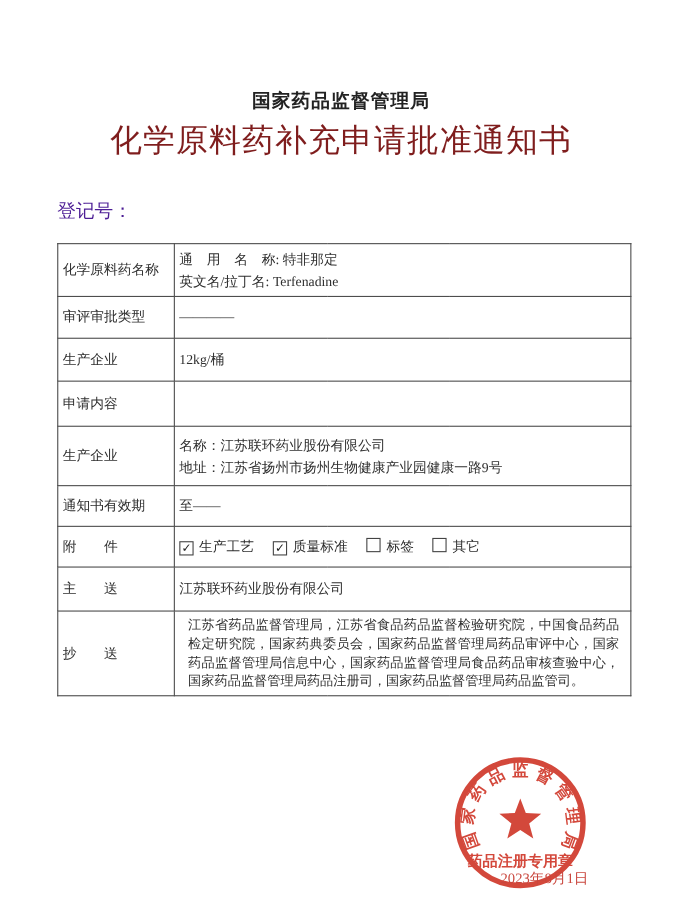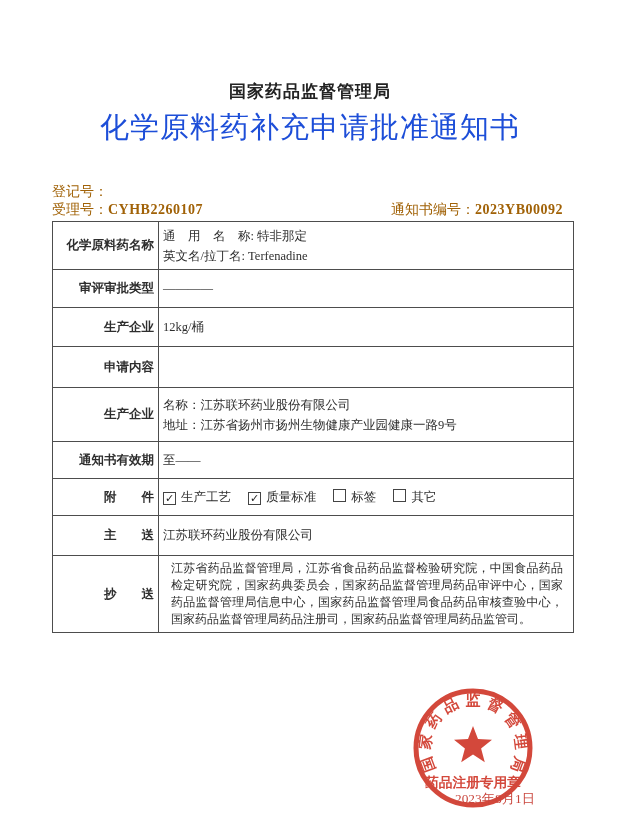--- a/index.html
+++ b/index.html
@@ -13,38 +13,38 @@
   }
   .org-header{
     position:absolute;top:80px;left:0;width:620px;
     text-align:center;
     font-family:"Liberation Sans","DejaVu Sans",sans-serif;
     font-weight:bold;font-size:17px;letter-spacing:1px;color:#222;
   }
   .doc-title{
     position:absolute;top:108px;left:0;width:620px;
     text-align:center;
-    font-size:29px;letter-spacing:1px;font-weight:normal;color:#1d4ed8;
+    font-size:29px;letter-spacing:1px;font-weight:normal;color:#7f1d1d;
   }
-  .meta{position:absolute;left:52px;top:183px;width:521px;font-size:14px;color:#a16207;}
+  .meta{position:absolute;left:52px;top:183px;width:521px;font-size:17px;color:#4c1d95;}
   .meta-line{height:18px;line-height:18px;position:relative;}
   .meta-value{font-weight:600;letter-spacing:.5px;}
   .notice-no{position:absolute;right:10px;top:0;}
   
   table.doc{
     position:absolute;left:52px;top:221px;
     width:521px;border-collapse:collapse;table-layout:fixed;
   }
   table.doc td{
     border:1px solid #4d4d4d;
     font-size:12.5px;color:#2e2e2e;
     padding:2px 4px;vertical-align:middle;
   }
   td.lbl{
-    text-align:right;font-weight:bold;font-size:13px;color:#222;
+    text-align:left;font-weight:normal;font-size:13px;color:#222;
     padding:2px 3px;white-space:pre-line;line-height:1.45;
   }
   td.val{padding-left:12px;line-height:1.5;}
   tr.r1{height:48px;} tr.r2{height:38px;} tr.r3{height:38px;}
   tr.r4{height:39px;} tr.r5{height:41px;} tr.r6{height:37px;}
   tr.r7{height:54px;} tr.r8{height:37px;} tr.r9{height:37px;}
   tr.r10{height:40px;padding-left:12px;} tr.r11{height:75px;} tr.r12{height:50px;}
   .two-line div{line-height:1.6;}
   .dash{color:#555;letter-spacing:0;}
   .cc-text{
@@ -67,24 +67,20 @@
 </style>
 </head>
 <body>
 
 <div class="org-header">国家药品监督管理局</div>
 <div class="doc-title">化学原料药补充申请批准通知书</div>
 
 <div class="meta">
   <div class="meta-line">
     <span>登记号：</span><span class="meta-value"></span>
-  </div>
-  <div class="meta-line">
-    <span>受理号：</span><span class="meta-value">CYHB2260107</span>
-    <span class="notice-no"><span>通知书编号：</span><span class="meta-value">2023YB00092</span></span>
   </div>
 </div>
 
 <table class="doc">
   <colgroup>
       <col style="width:106px">
       <col style="width:139px">
       <col style="width:111px">
       <col style="width:165px">
     </colgroup>

